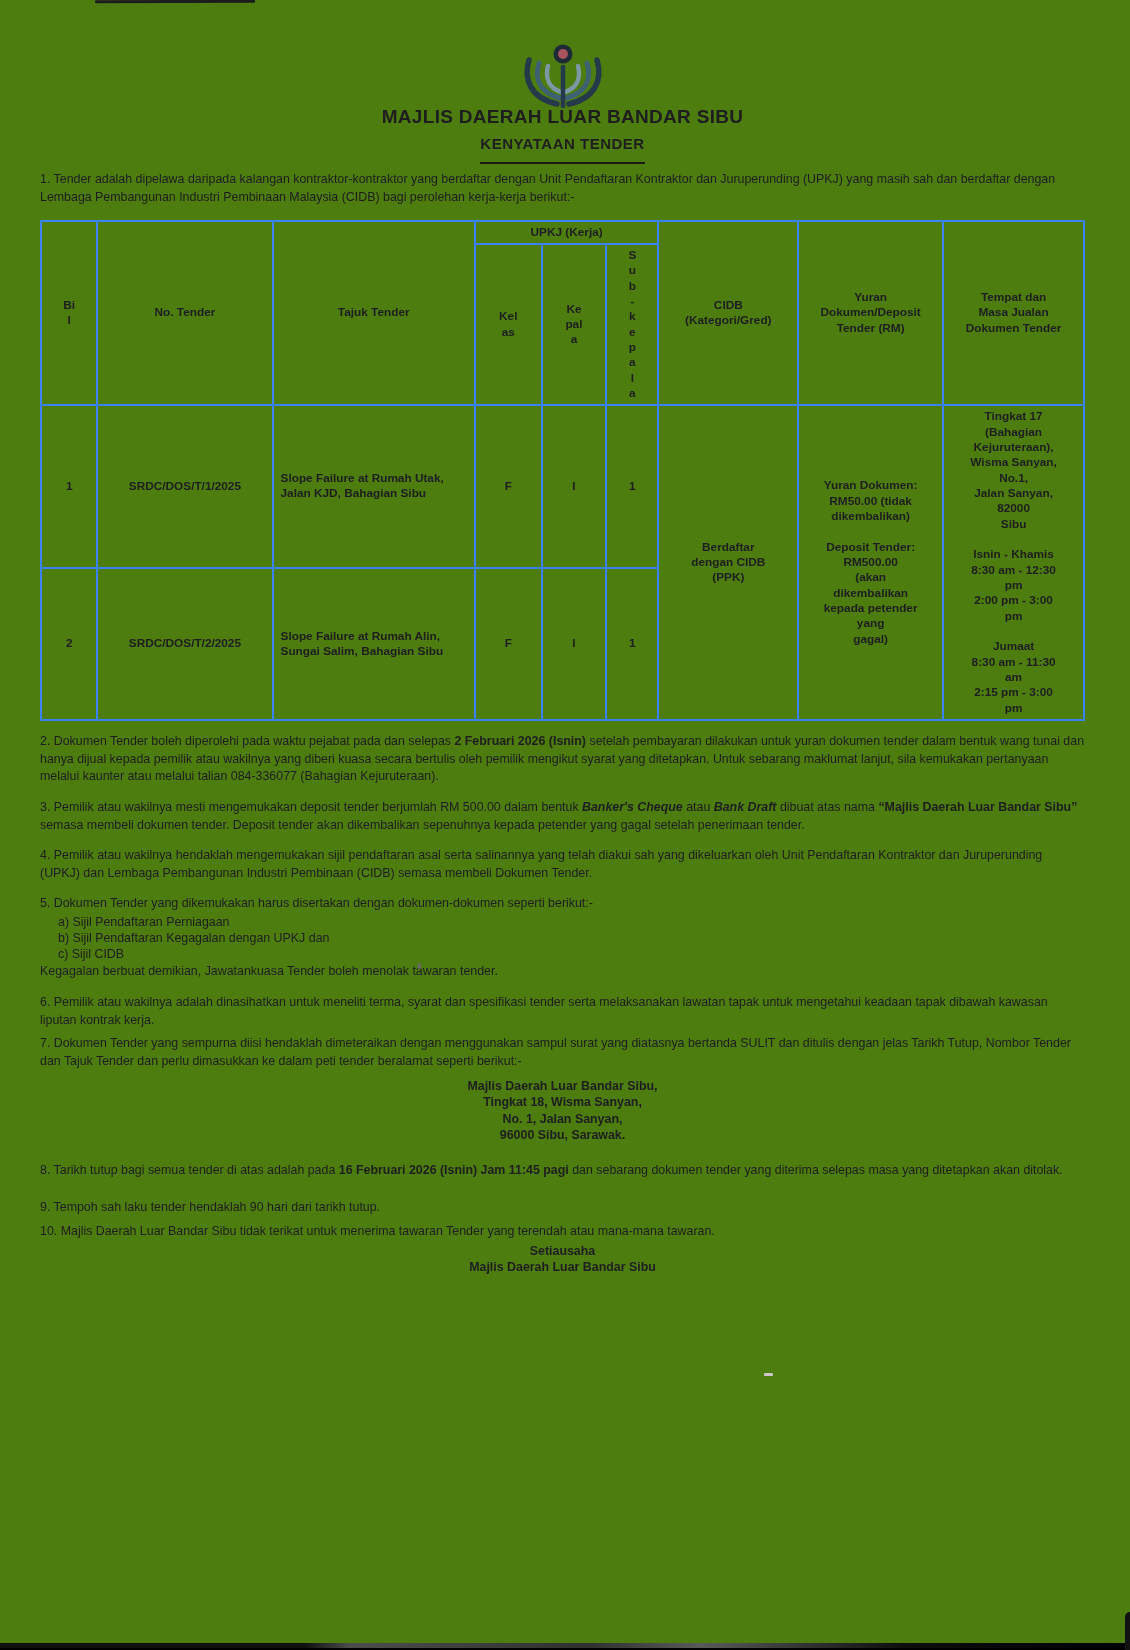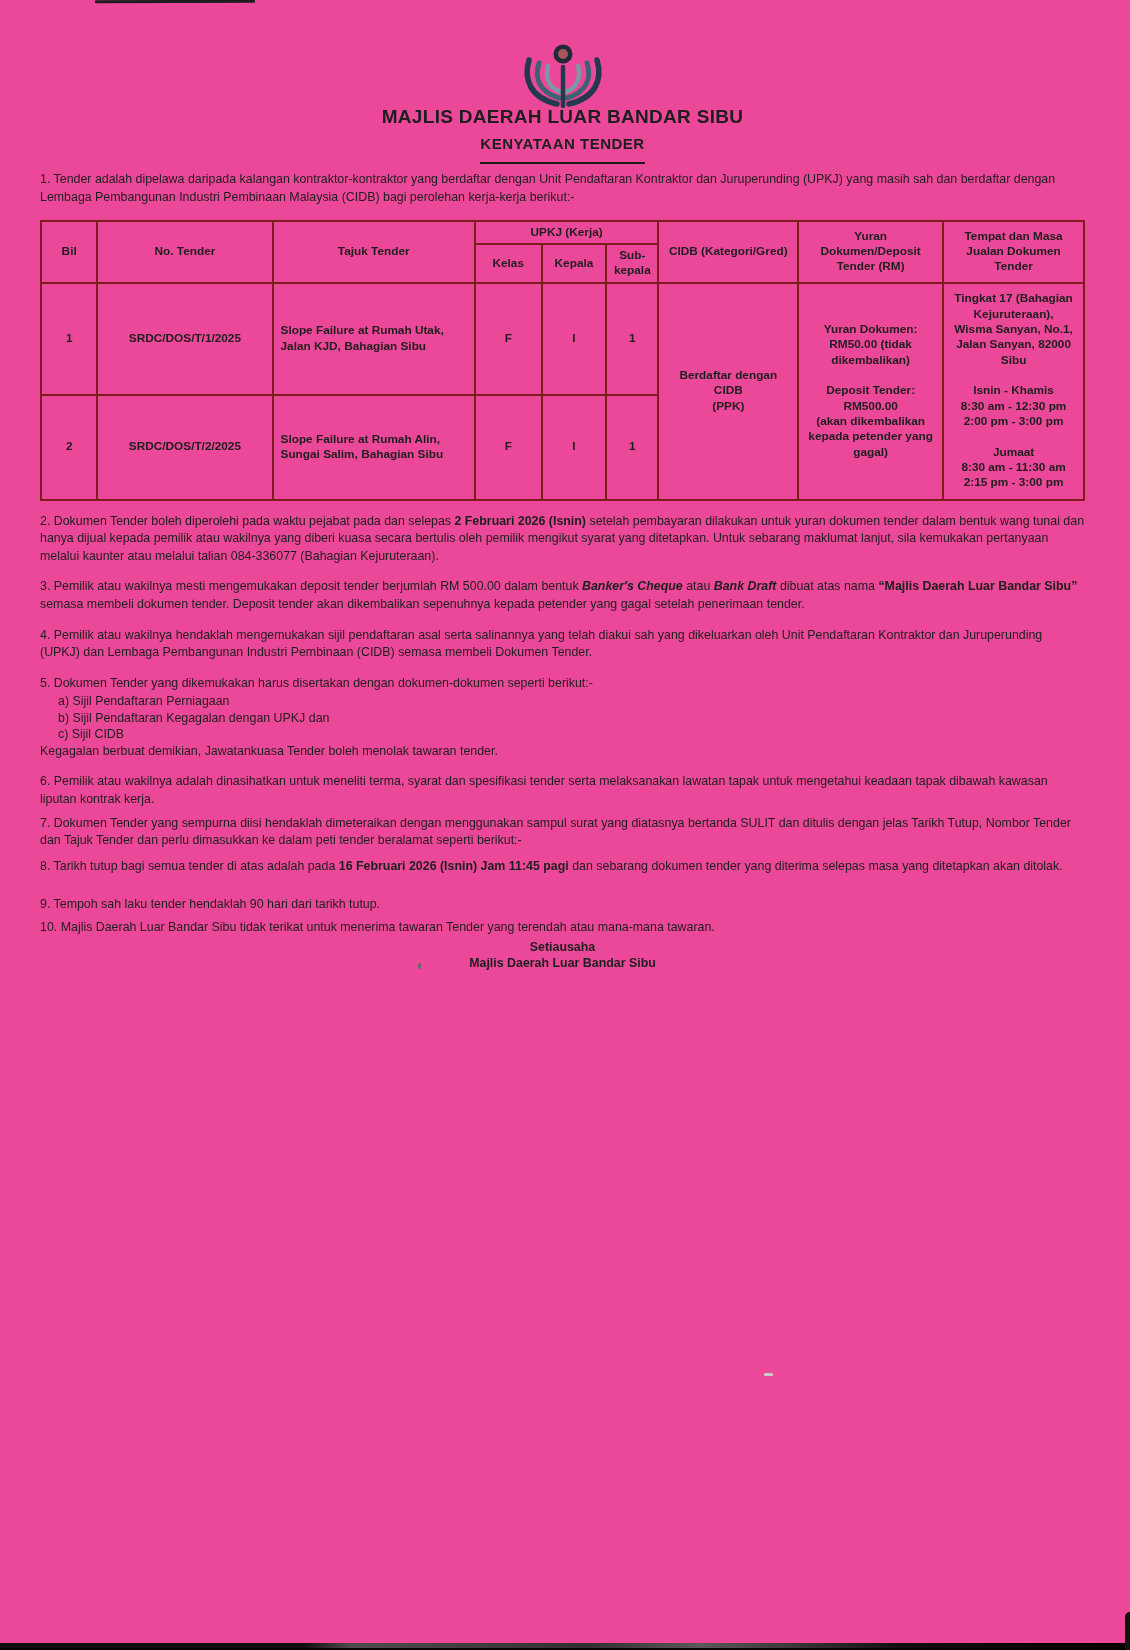--- a/index.html
+++ b/index.html
@@ -1,18 +1,18 @@
 <!DOCTYPE html>
 <html><head>
 <meta charset="utf-8">
 <style>
   html,body{margin:0;padding:0;background:#ffffff;}
   .page{
     width:1130px;height:1650px;position:relative;margin:0 auto;
-    background:#ec4899;overflow:hidden;
+    background:#4d7c0f;overflow:hidden;
     font-family:"Liberation Sans", sans-serif;color:#1e1e1e;
   }
   .content{padding:0 45px 0 40px;}
   .doc-header{text-align:center;padding-top:44px;line-height:1.1;}
   .logo{display:block;margin:0 auto -2px auto;}
   .org-name{font-size:19px;font-weight:bold;letter-spacing:0.3px;margin-top:1px;}
   .doc-title-wrap{margin-top:7px;}
   .doc-title{
     display:inline-block;font-size:15px;font-weight:bold;letter-spacing:0.5px;
     border-bottom:2.5px solid #1a1a1a;padding-bottom:10px;
@@ -20,22 +20,22 @@
   .para{font-size:12.4px;line-height:1.42;margin:0 0 13px 0;text-align:left;}
   .para .b{font-weight:bold;}
   .para .i{font-style:italic;}
   .p5-items{margin:1px 0;}
   .p5-items .ln{margin-left:18px;}
   .tender-table{
     width:100%;border-collapse:collapse;table-layout:fixed;
     margin:6px 0 12px 0;
   }
   .tender-table th,.tender-table td{
-    border:2px solid #7f1d1d;font-size:11.8px;font-weight:bold;
-    text-align:center;vertical-align:middle;padding:3px 5px;
+    border:2px solid #3b82f6;font-size:11.8px;font-weight:bold;
+    text-align:center;vertical-align:middle;padding:3px 21px;
     line-height:1.3;word-wrap:break-word;
   }
   .tender-table .cell-left{text-align:left;padding-left:7px;padding-right:7px;}
   tr.hdr1{height:20px;}
   tr.hdr2{height:30px;}
   tr.row1{height:112px;}
   tr.row2{height:105px;}
   .ln{min-height:1.3em;line-height:1.3em;}
   .addr{
     text-align:center;font-weight:bold;font-size:12.4px;line-height:1.55;
@@ -189,20 +189,26 @@
           <div class="ln">b) Sijil Pendaftaran Kegagalan dengan UPKJ dan</div>
           <div class="ln">c) Sijil CIDB</div>
         </div>
       <div>Kegagalan berbuat demikian, Jawatankuasa Tender boleh menolak tawaran tender.</div>
     </div>
 
     <div class="para" style="margin-bottom:6px;"><span>6.  Pemilik atau wakilnya adalah dinasihatkan untuk meneliti terma, syarat dan spesifikasi tender serta melaksanakan lawatan tapak untuk mengetahui keadaan tapak dibawah kawasan liputan kontrak kerja.</span></div>
 
     <div class="para" style="margin-bottom:8px;"><span>7. Dokumen Tender yang sempurna diisi hendaklah dimeteraikan dengan menggunakan sampul surat yang diatasnya bertanda SULIT dan ditulis dengan jelas Tarikh Tutup, Nombor Tender dan Tajuk Tender dan perlu dimasukkan ke dalam peti tender beralamat seperti berikut:-</span></div>
 
+    <div class="addr">
+        <div class="ln">Majlis Daerah Luar Bandar Sibu,</div>
+        <div class="ln">Tingkat 18, Wisma Sanyan,</div>
+        <div class="ln">No. 1, Jalan Sanyan,</div>
+        <div class="ln">96000 Sibu, Sarawak.</div>
+      </div>
 
     <div class="para" style="margin-bottom:20px;"><span>8. Tarikh tutup bagi semua tender di atas adalah pada </span><span class="b">16 Februari 2026 (Isnin) Jam 11:45 pagi</span><span> dan sebarang dokumen tender yang diterima selepas masa yang ditetapkan akan ditolak.</span></div>
 
     <div class="para" style="margin-bottom:6px;"><span>9. Tempoh sah laku tender hendaklah 90 hari dari tarikh tutup.</span></div>
 
     <div class="para" style="margin-bottom:2px;"><span>10. Majlis Daerah Luar Bandar Sibu tidak terikat untuk menerima tawaran Tender yang terendah atau mana-mana tawaran.</span></div>
 
     <div class="sig">
         <div class="ln">Setiausaha</div>
         <div class="ln">Majlis Daerah Luar Bandar Sibu</div>

